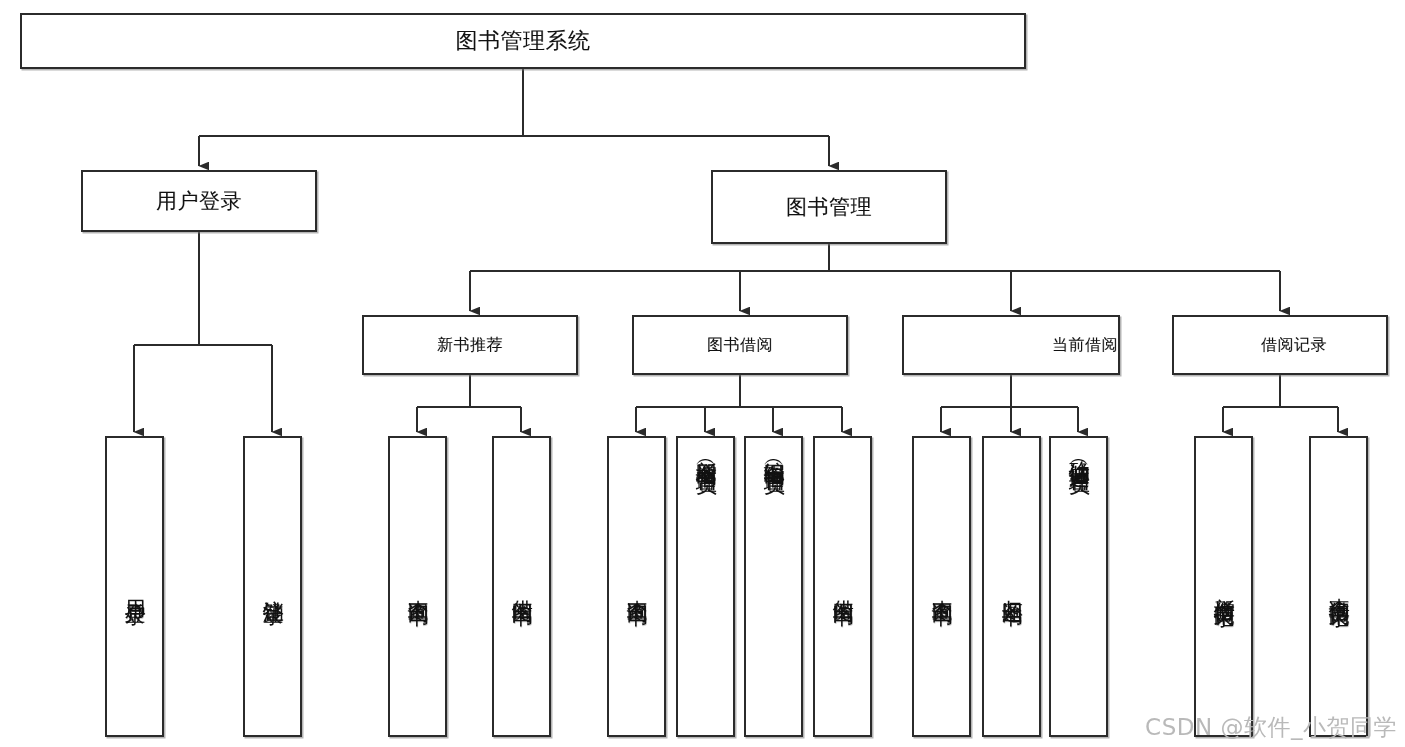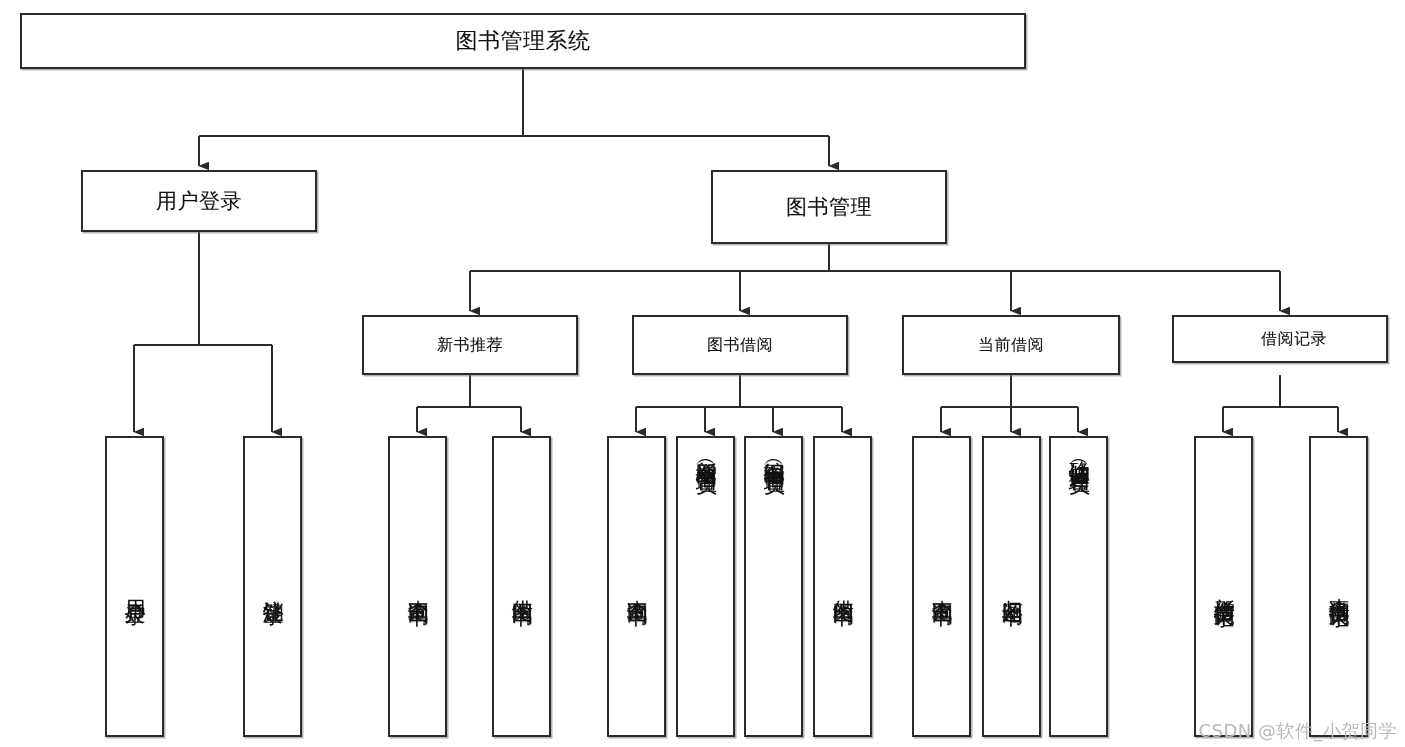--- a/index.html
+++ b/index.html
@@ -65,21 +65,21 @@
     margin-top:auto;
     margin-bottom:auto;
   }
   .node.leaf.center{ align-items:center; padding-top:0; }
 
   
   #watermark{
     position:absolute;
     right:8px;
     bottom:4px;
-    font-size:18px;
+    font-size:23px;
     color:#b9b9b9;
     letter-spacing:.5px;
     white-space:nowrap;
     z-index:5;
   }
 </style>
 </head>
 <body>
 
 <div id="canvas">
@@ -147,25 +147,25 @@
   </div>
 
   <div class="node lvl3" style="left:362px; top:315px; width:216px; height:60px;">
     <span class="label">新书推荐</span>
   </div>
 
   <div class="node lvl3" style="left:632px; top:315px; width:216px; height:60px;">
     <span class="label">图书借阅</span>
   </div>
 
-  <div class="node lvl3" style="left:902px; top:315px; width:218px; height:60px;">
+  <div class="node lvl3" style="left:902px; top:315px; width:218px; height:60px;justify-content:flex-end;">
     <span class="label">当前借阅</span>
   </div>
 
-  <div class="node lvl3" style="left:1172px; top:315px; width:216px; height:48px;padding-left:28px;">
+  <div class="node lvl3" style="left:1172px; top:315px; width:216px; height:60px;padding-left:28px;">
     <span class="label">借阅记录</span>
   </div>
 
   <div class="node leaf center" style="left:105px; top:436px; width:59px; height:301px;">
     <span class="label">用户登录</span>
   </div>
 
   <div class="node leaf center" style="left:243px; top:436px; width:59px; height:301px;">
     <span class="label">注销登录</span>
   </div>

